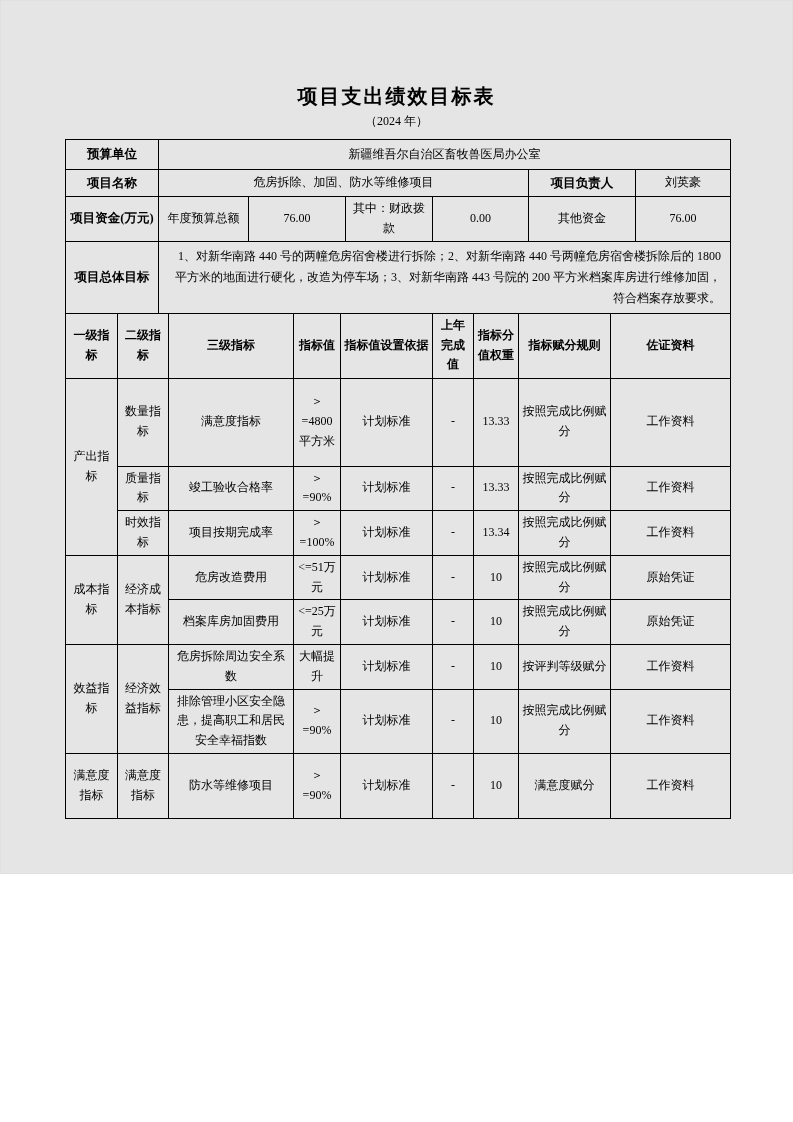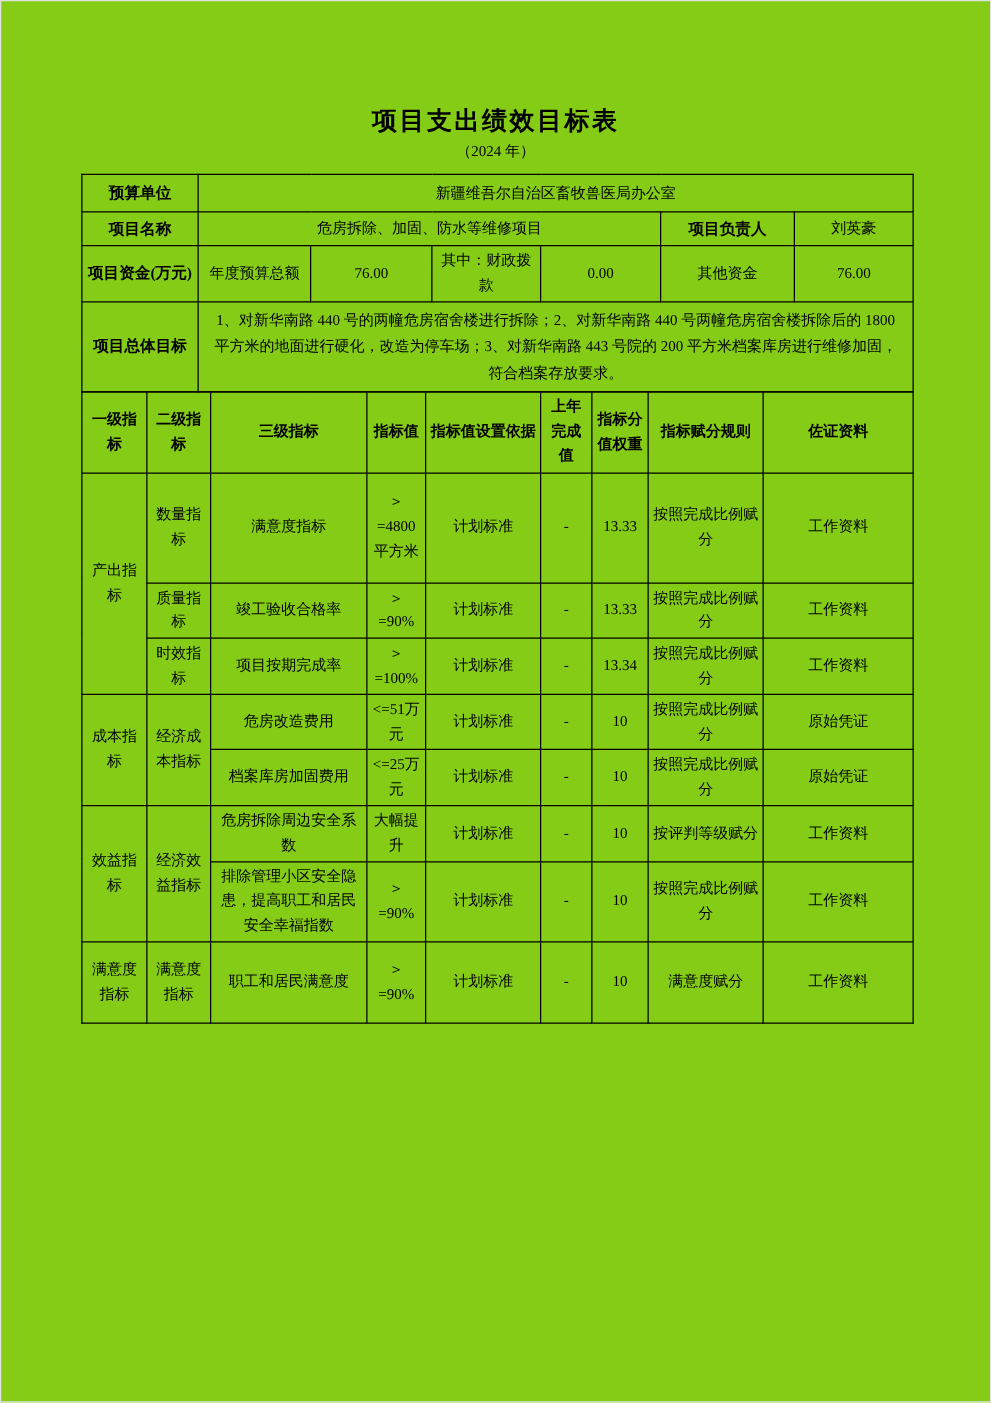--- a/index.html
+++ b/index.html
@@ -1,19 +1,19 @@
 <!DOCTYPE html>
 <html><head>
 <meta charset="utf-8">
 <style>
   html,body { margin:0; padding:0; background:#ffffff; }
   .page {
     position:relative;
-    width:793px; height:1122px;
-    background:#84cc16;
+    width:793px; height:874px;
+    background:#e5e5e5;
     box-sizing:border-box;
     border:1px solid #e0e0e0;
     font-family:"Liberation Serif","DejaVu Serif",serif;
     color:#000;
   }
   .doc-title {
     position:absolute; top:82px; left:0; width:100%;
     text-align:center; font-size:20px; font-weight:bold; letter-spacing:2px;
   }
   .doc-subtitle {
@@ -30,21 +30,21 @@
   td, th {
     border:1px solid #000;
     text-align:center; vertical-align:middle;
     padding:2px 3px;
     line-height:1.65;
     overflow-wrap:break-word; word-break:break-word;
     font-weight:normal;
   }
   .lbl { font-weight:bold; font-size:12.5px; }
   th { font-weight:bold; }
-  .goal-cell { text-align:center; padding:4px 9px; line-height:1.75; }
+  .goal-cell { text-align:right; padding:4px 9px; line-height:1.75; }
   
   tr.h30 { height:30px; } tr.h27 { height:27px; }
   tr.h44 { height:44px; } tr.h60 { height:60px; }
   
   tr.hdr { height:65px;margin-left:32px; }
   tr.r0 { height:88px; } tr.r1 { height:43px; } tr.r2 { height:43px; }
   tr.r3 { height:42px; } tr.r4 { height:42px; } tr.r5 { height:43px; }
   tr.r6 { height:60px; } tr.r7 { height:65px; }
   .page-number {
     position:absolute; top:1030px; left:0; width:100%;
@@ -192,21 +192,21 @@
             <td>＞=90%</td>
             <td>计划标准</td>
             <td>-</td>
             <td>10</td>
             <td>按照完成比例赋分</td>
             <td>工作资料</td>
           </tr>
           <tr class="r7">
             <td>满意度指标</td>
             <td>满意度指标</td>
-            <td>职工和居民满意度</td>
+            <td>防水等维修项目</td>
             <td>＞=90%</td>
             <td>计划标准</td>
             <td>-</td>
             <td>10</td>
             <td>满意度赋分</td>
             <td>工作资料</td>
           </tr>
         </tbody>
     </table>
 

